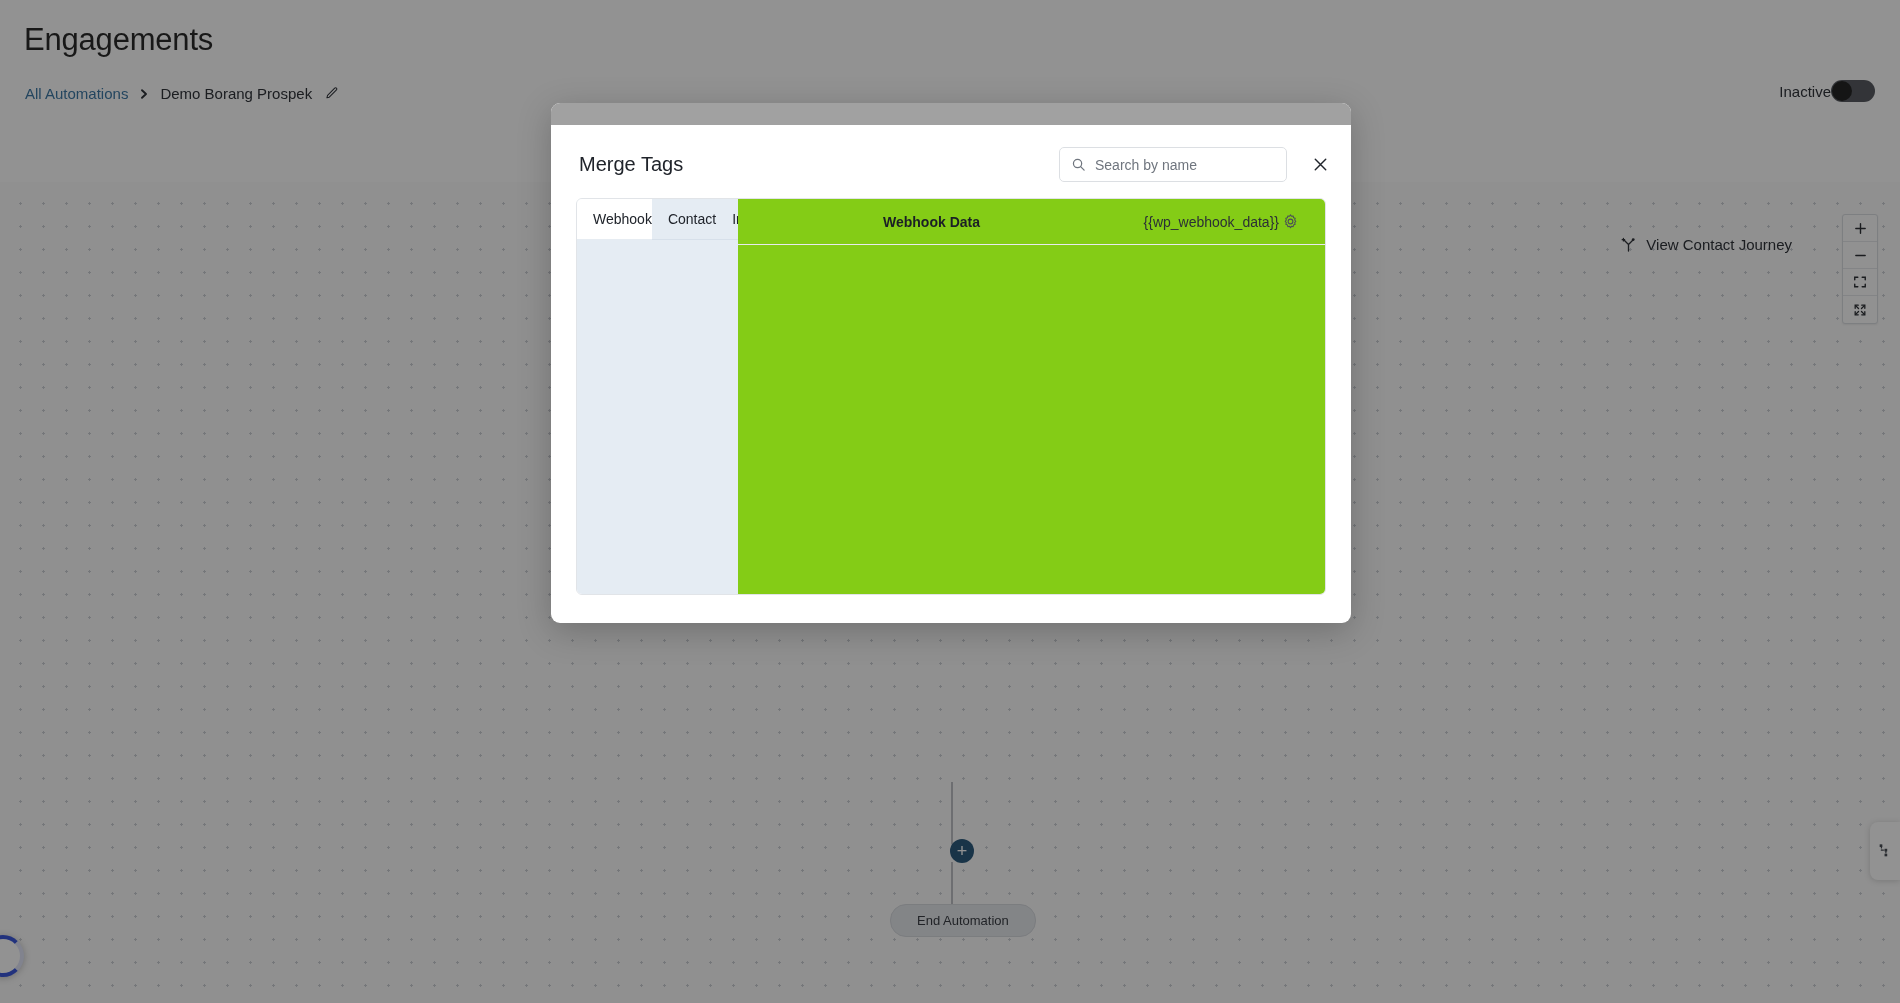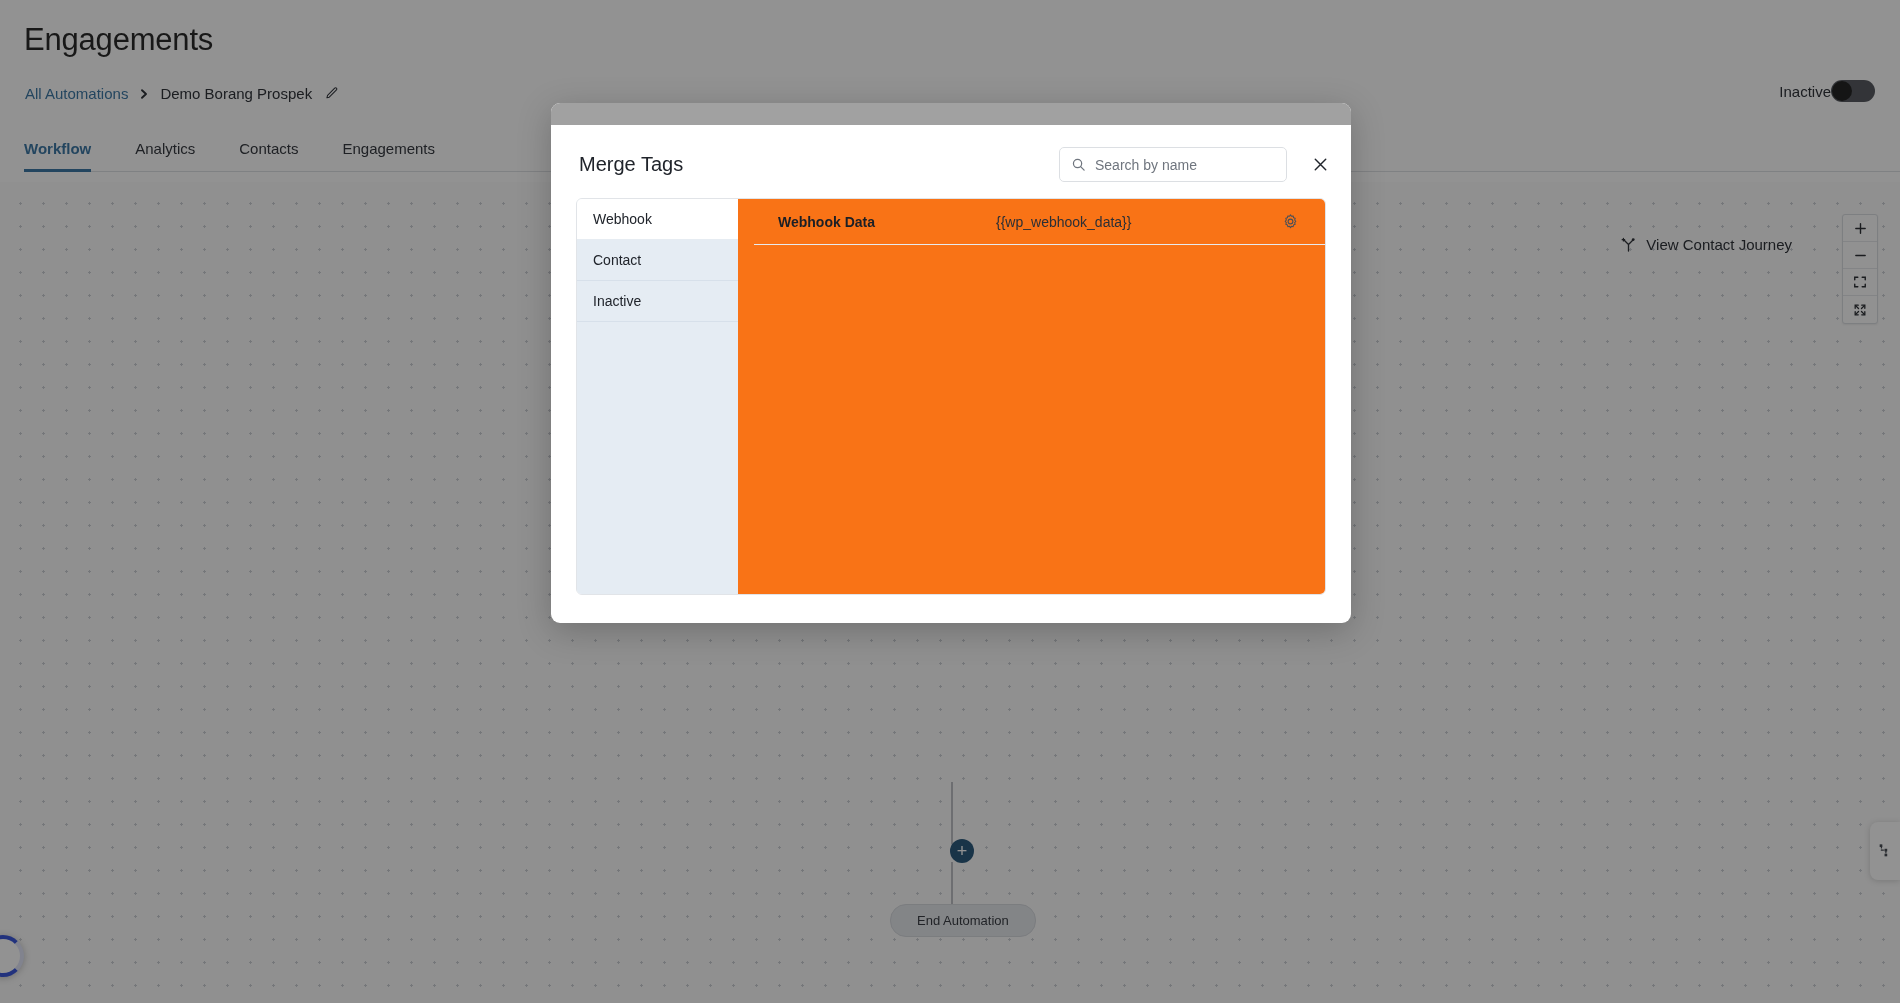--- a/index.html
+++ b/index.html
@@ -193,40 +193,41 @@
     margin: 0 25px 28px 25px;
     border: 1px solid #e1e4e8;
     border-radius: 6px;
     display: flex;
     overflow: hidden;
   }
 
   .side-nav {
     width: 161px; flex: none;
     background: #e5ecf3;
-    display: flex; flex-direction: column;
+    display: flex; flex-direction: row;
   }
   .nav-item {
     height: 41px; flex: none;
     display: flex; align-items: center;
     padding-left: 16px;
     font-size: 14px; color: #20242b;
     border-bottom: 1px solid #d7e0ea;
   }
   .nav-item.active {
     background: #ffffff;
     font-weight: 400;
     border-bottom-color: #e6ecf2;
   }
   .nav-filler { flex: 1 1 auto; background: #e5ecf3; }
 
   .tag-panel {
     flex: 1 1 auto;
-    background: #f97316;
-    padding: 0 0 0 16px;
+    background: #84cc16;
+    padding: 0 0 0 0;
+    text-align: right;
   }
   .tag-row {
     display: flex; align-items: center;
     height: 46px;
     padding: 0 24px 0 24px;
     border-bottom: 1px solid #e7eaee;
   }
   .tag-name {
     width: 218px; flex: none;
     font-size: 14px; font-weight: 700; color: #1b1f26;
@@ -261,26 +262,20 @@
     </span>
   </div>
 
   <div class="status-area">
     <span class="status-label">Inactive</span>
     <div class="toggle">
       <div class="knob"></div>
     </div>
   </div>
 
-  <div class="tabs">
-    <div class="tab active">Workflow</div>
-    <div class="tab">Analytics</div>
-    <div class="tab">Contacts</div>
-    <div class="tab">Engagements</div>
-  </div>
 
   <div id="canvas">
 
     <div class="journey-btn">
       <span>
         <svg width="17" height="17" viewBox="0 0 18 18">
           <path d="M9 16 V9 L4.5 4.5 M9 9 L13.5 4.5" fill="none" stroke="#20242b" stroke-width="1.4" stroke-linecap="round"></path>
           <path d="M3.6 2.6 v2.6 M2.3 3.9 h2.6" stroke="#20242b" stroke-width="1.3" stroke-linecap="round"></path>
           <circle cx="14" cy="3.8" r="1.5" fill="#20242b"></circle>
         </svg>

